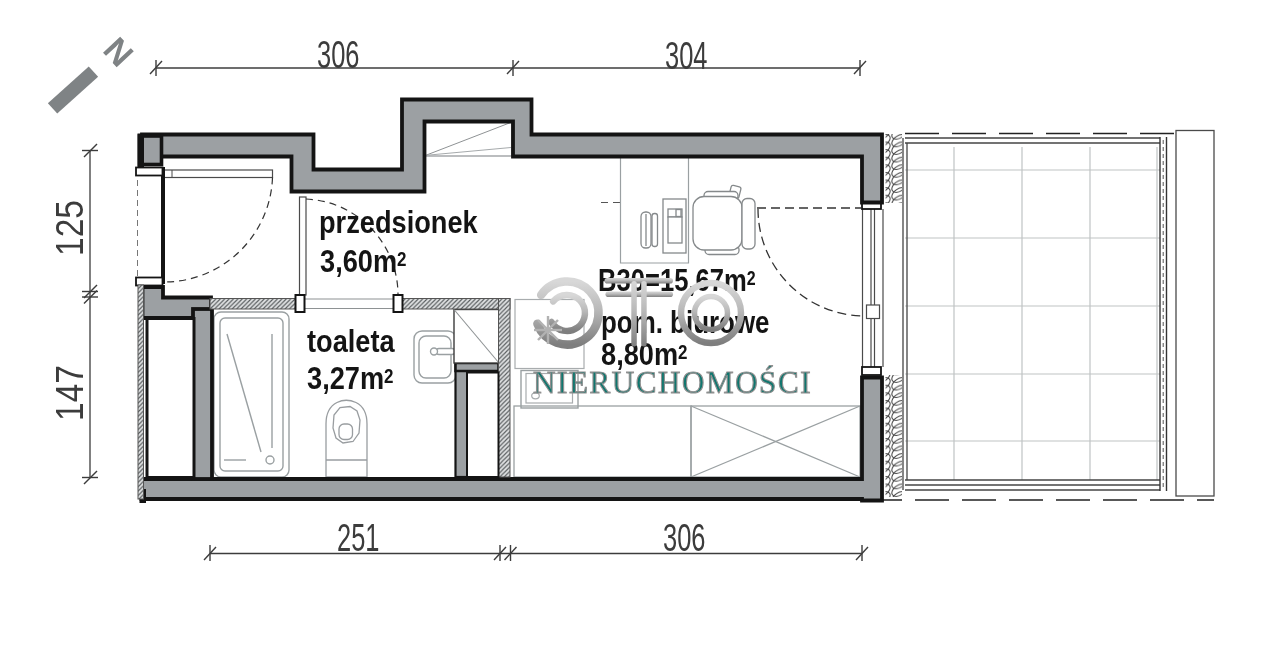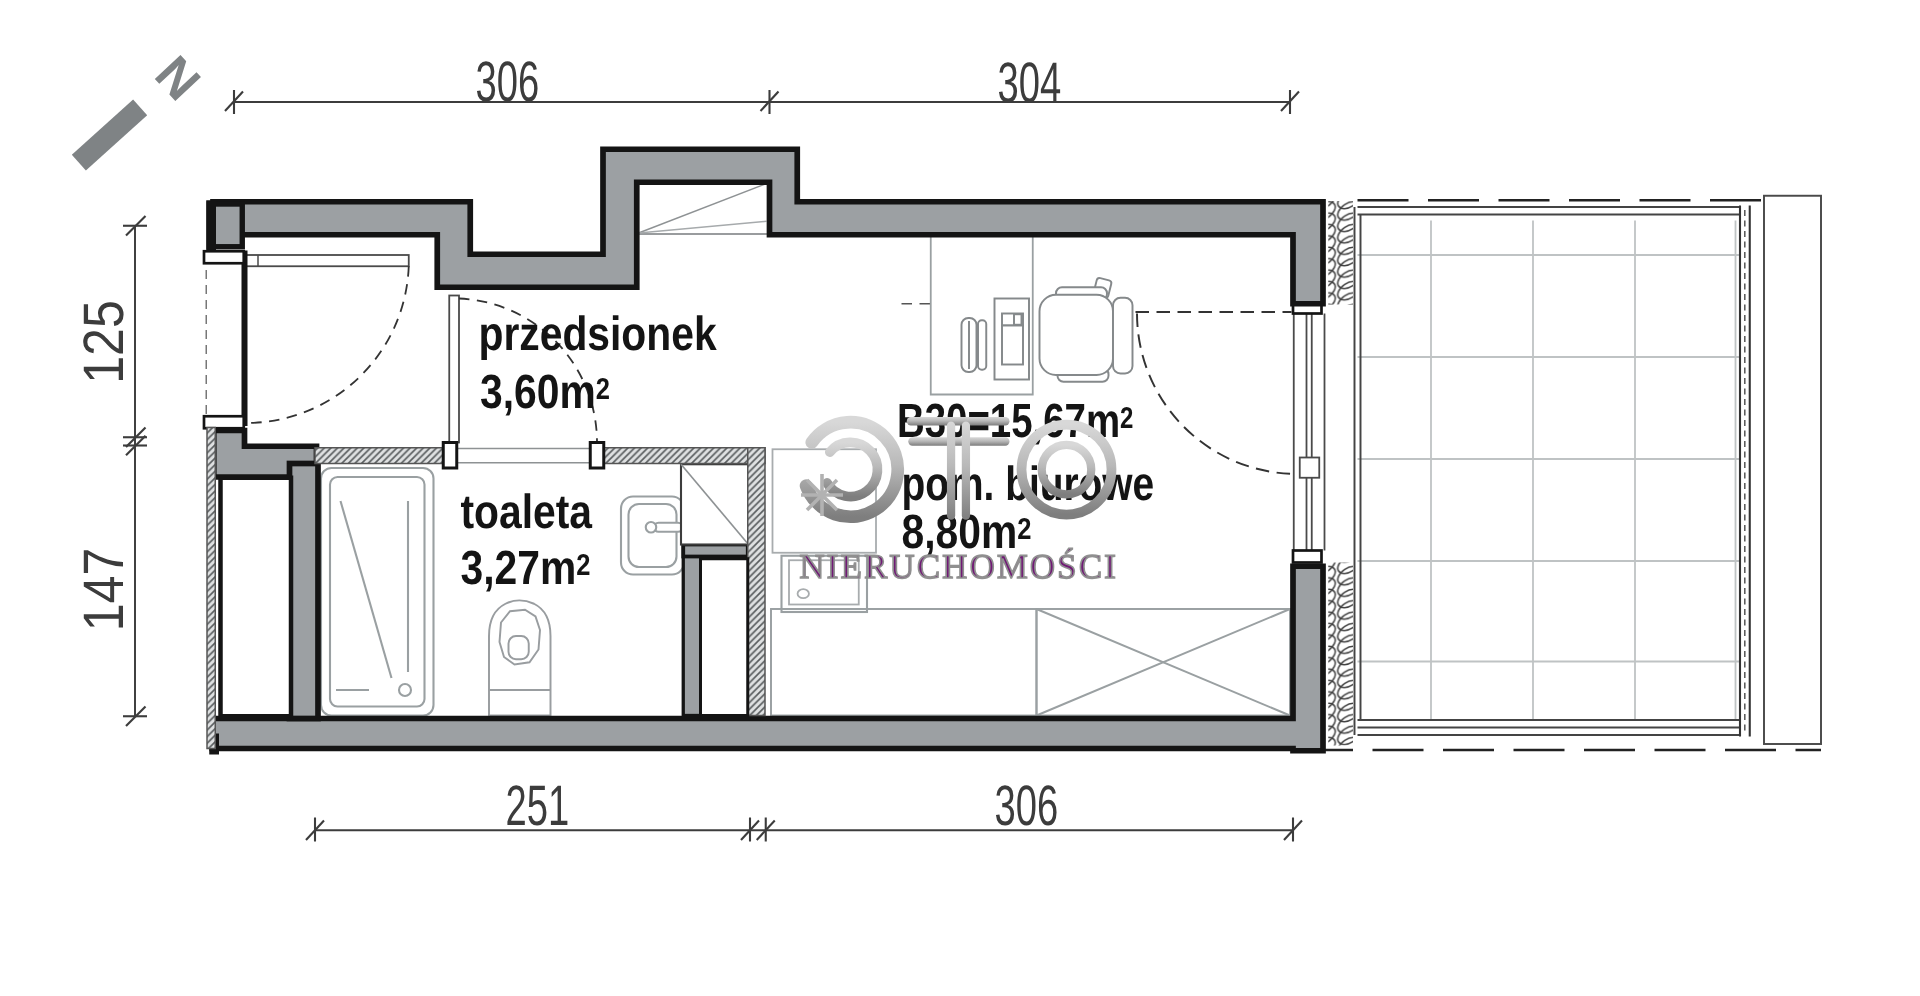--- a/index.html
+++ b/index.html
@@ -6,22 +6,22 @@
   #page{position:relative;width:1280px;height:664px;background:#fff;overflow:hidden;
         font-family:"Liberation Sans",sans-serif;}
   svg{position:absolute;left:0;top:0;}
   .lbl{position:absolute;font-weight:bold;color:#141414;font-size:32px;line-height:1;
        transform:scaleX(0.85);transform-origin:0 0;white-space:nowrap;letter-spacing:0px;}
   .lbl sup{font-size:20px;vertical-align:6px;letter-spacing:0;}
   .dim{position:absolute;color:#3c3c3c;font-size:38px;line-height:1;font-weight:400;
        transform:scaleX(0.67);transform-origin:0 0;white-space:nowrap;}
   .dimv{position:absolute;color:#3c3c3c;font-size:38px;line-height:1;font-weight:400;white-space:nowrap;}
   #wm-text{position:absolute;left:533px;top:365px;
-     font-family:"Liberation Serif",serif;font-size:23px;letter-spacing:1.6px;
-     color:#701a75;-webkit-text-stroke:1.1px #909090;white-space:nowrap;}
+     font-family:"Liberation Serif",serif;font-size:31px;letter-spacing:1.6px;
+     color:#0f766e;-webkit-text-stroke:1.1px #909090;white-space:nowrap;}
 </style>
 </head>
 <body>
 <div id="page">
 <svg width="1280" height="664" viewBox="0 0 1280 664">
 <defs>
   <pattern id="hatch" width="4.4" height="4.4" patternUnits="userSpaceOnUse">
     <rect width="4.4" height="4.4" fill="#dfe1e2"></rect>
     <path d="M-1,5.4 L5.4,-1 M-1,1 L1,-1 M3.4,5.4 L5.4,3.4" stroke="#585c5e" stroke-width="1.1"></path>
   </pattern>

